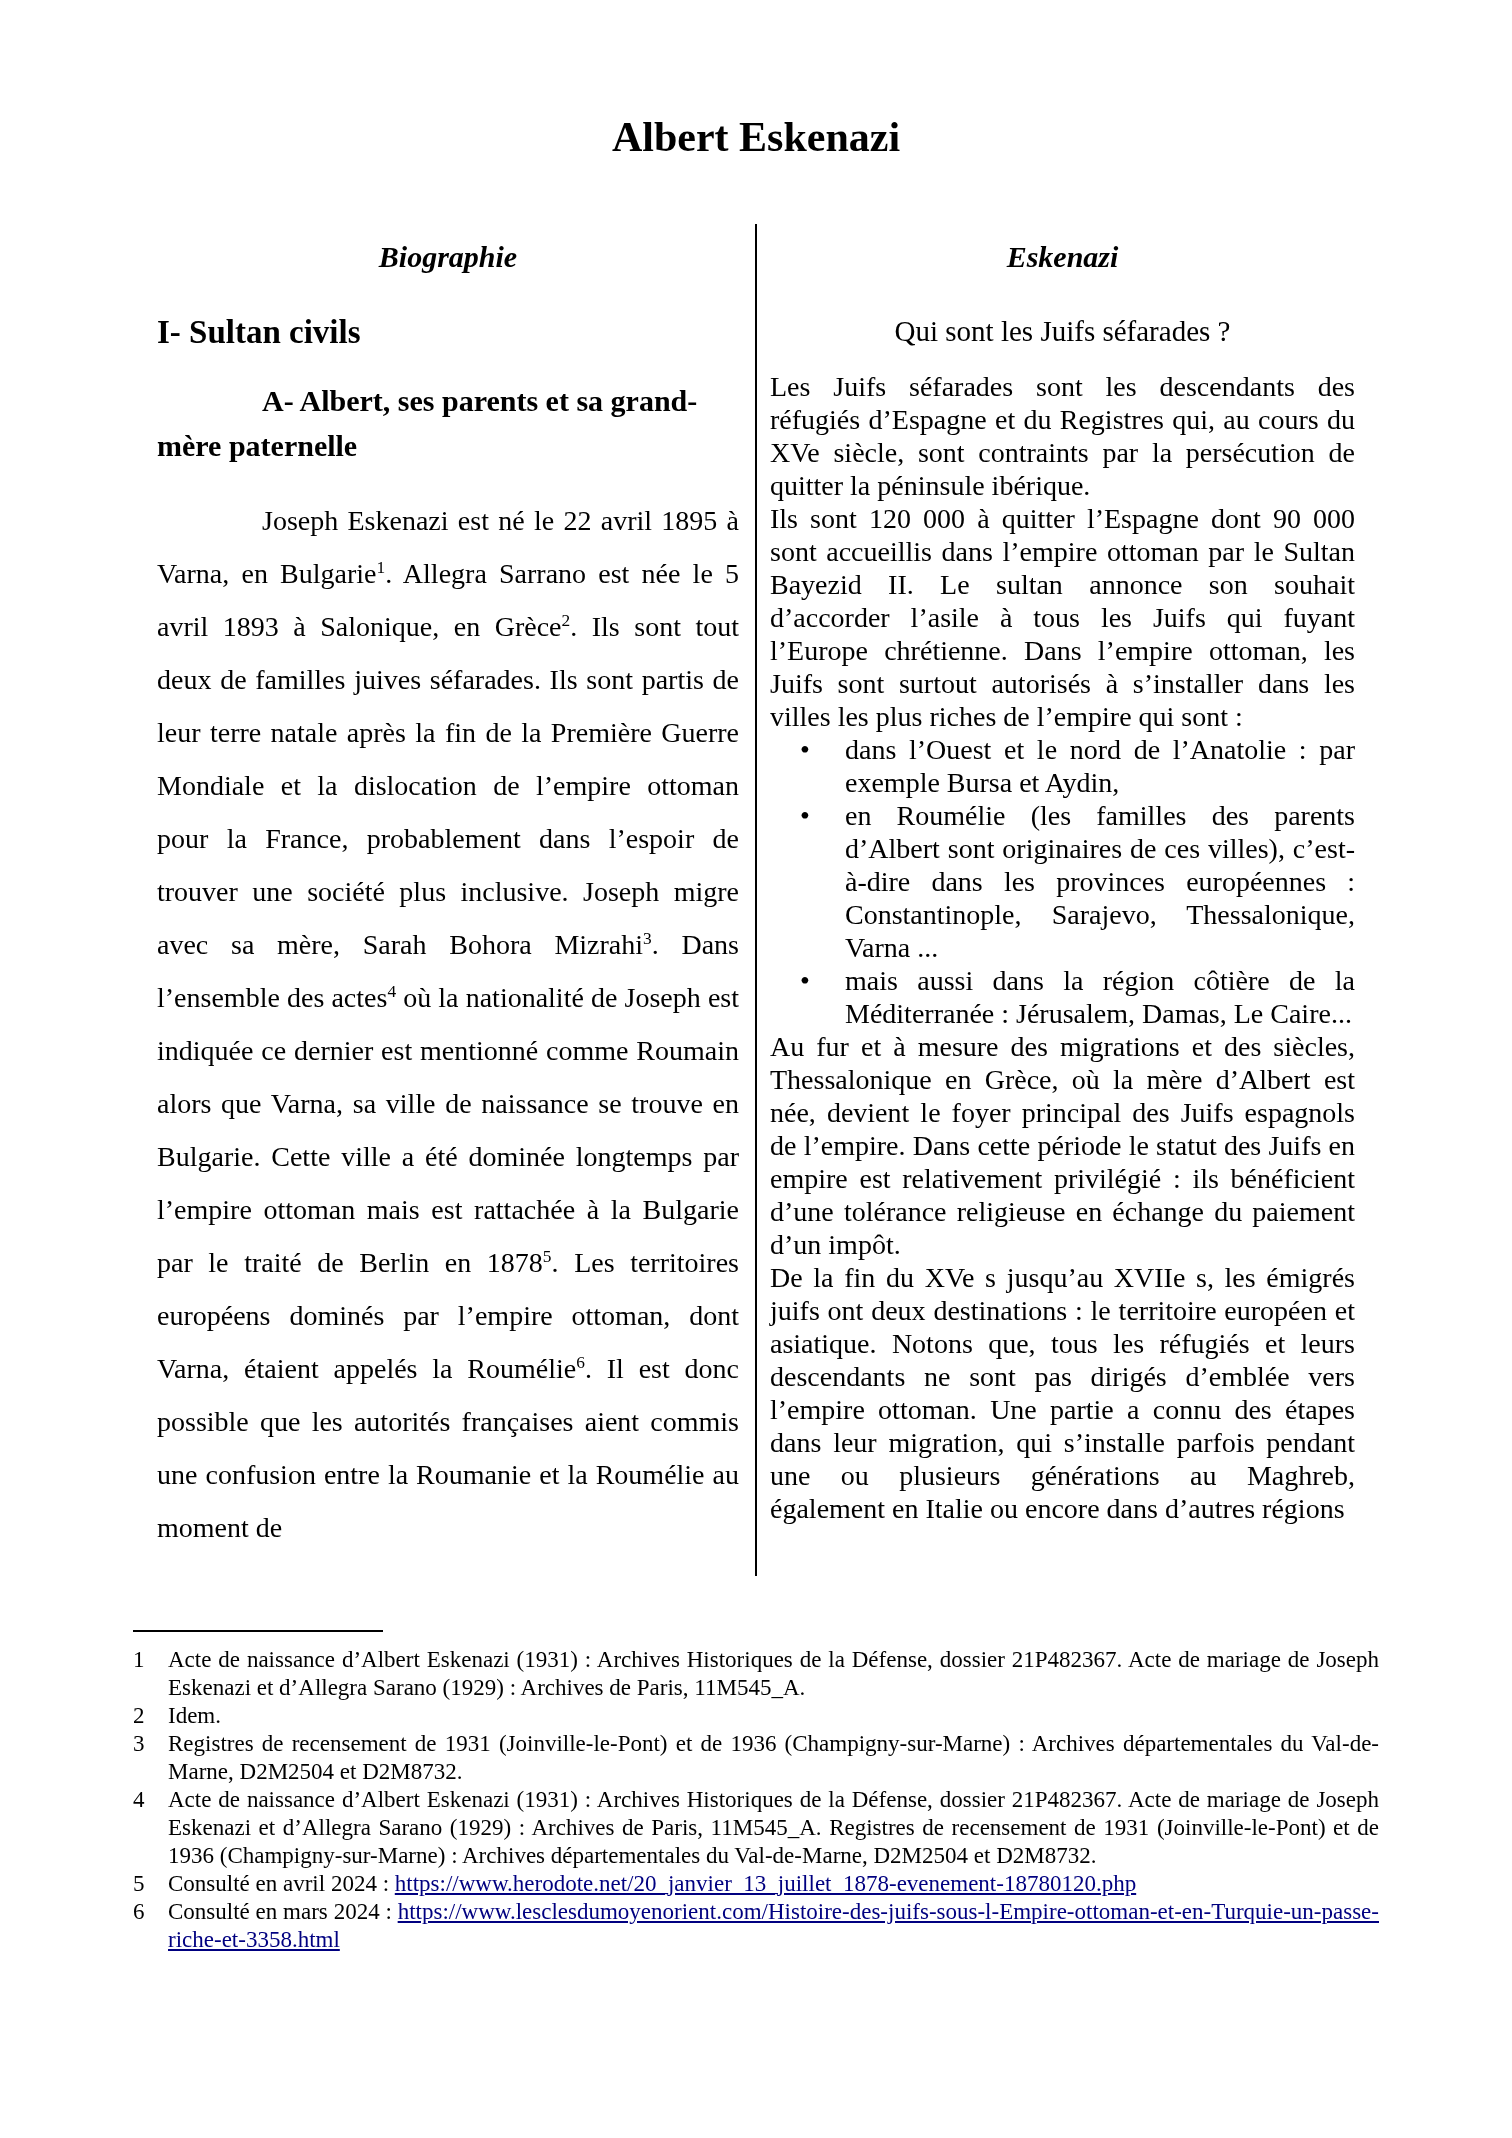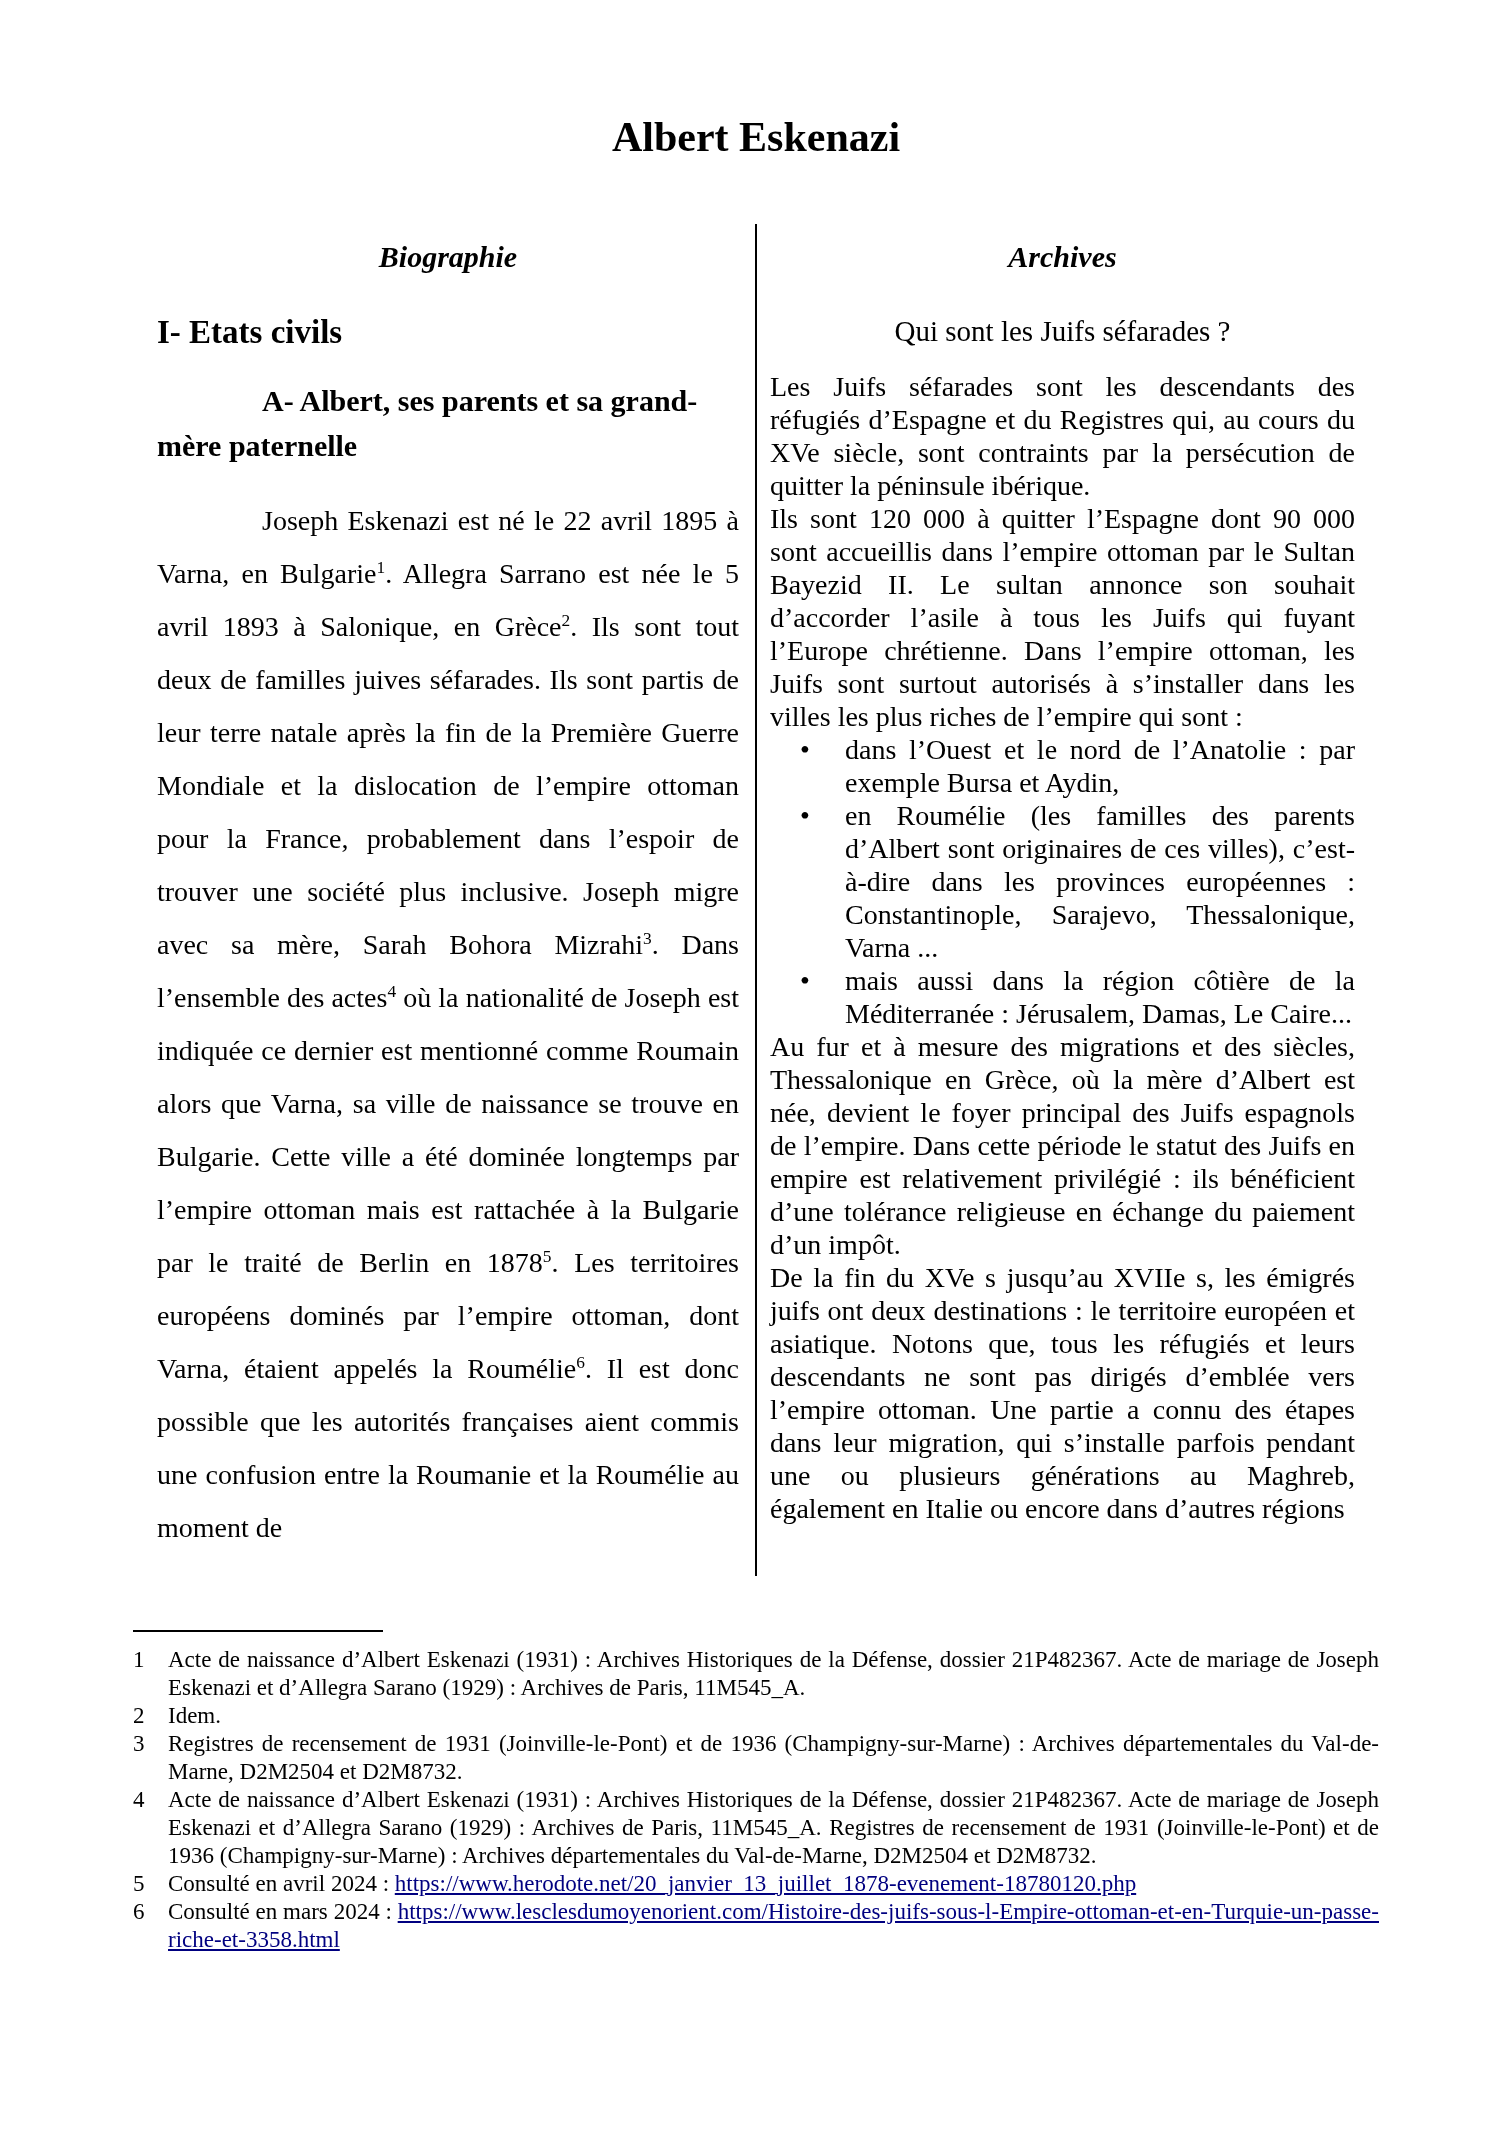--- a/index.html
+++ b/index.html
@@ -143,27 +143,27 @@
 <body>
 
 <div class="page">
 
   <h1 class="doc-title">Albert Eskenazi</h1>
 
   <div class="columns">
 
     <div class="col-left">
       <div class="col-heading">Biographie</div>
-      <h2 class="section-heading">I- Etats civils</h2>
+      <h2 class="section-heading">I- Sultan civils</h2>
       <h3 class="subsection-heading">A- Albert, ses parents et sa grand-mère paternelle</h3>
       <p class="bio-paragraph">Joseph Eskenazi est né le 22 avril 1895 à Varna, en Bulgarie<sup>1</sup>. Allegra Sarrano est née le 5 avril 1893 à Salonique, en Grèce<sup>2</sup>. Ils sont tout deux de familles juives séfarades. Ils sont partis de leur terre natale après la fin de la Première Guerre Mondiale et la dislocation de l’empire ottoman pour la France, probablement dans l’espoir de trouver une société plus inclusive. Joseph migre avec sa mère, Sarah Bohora Mizrahi<sup>3</sup>. Dans l’ensemble des actes<sup>4</sup> où la nationalité de Joseph est indiquée ce dernier est mentionné comme Roumain alors que Varna, sa ville de naissance se trouve en Bulgarie. Cette ville a été dominée longtemps par l’empire ottoman mais est rattachée à la Bulgarie par le traité de Berlin en 1878<sup>5</sup>. Les territoires européens dominés par l’empire ottoman, dont Varna, étaient appelés la Roumélie<sup>6</sup>. Il est donc possible que les autorités françaises aient commis une confusion entre la Roumanie et la Roumélie au moment de</p>
     </div>
 
     <div class="col-right">
-      <div class="col-heading">Archives</div>
+      <div class="col-heading">Eskenazi</div>
       <h4 class="context-heading">Qui sont les Juifs séfarades ?</h4>
       <p class="context-par first">Les Juifs séfarades sont les descendants des réfugiés d’Espagne et du Registres qui, au cours du XVe siècle, sont contraints par la persécution de quitter la péninsule ibérique.</p>
       <p class="context-par">Ils sont 120&nbsp;000 à quitter l’Espagne dont 90&nbsp;000 sont accueillis dans l’empire ottoman par le Sultan Bayezid II. Le sultan annonce son souhait d’accorder l’asile à tous les Juifs qui fuyant l’Europe chrétienne. Dans l’empire ottoman, les Juifs sont surtout autorisés à s’installer dans les villes les plus riches de l’empire qui sont&nbsp;:</p>
       <ul class="context-list">
         <li>dans l’Ouest et le nord de l’Anatolie&nbsp;: par exemple Bursa et Aydin,</li>
         <li>en Roumélie (les familles des parents d’Albert sont originaires de ces villes), c’est-à-dire dans les provinces européennes&nbsp;: Constantinople, Sarajevo, Thessalonique, Varna ...</li>
         <li>mais aussi dans la région côtière de la Méditerranée&nbsp;: Jérusalem, Damas, Le Caire...</li>
       </ul>
       <p class="context-par">Au fur et à mesure des migrations et des siècles, Thessalonique en Grèce, où la mère d’Albert est née, devient le foyer principal des Juifs espagnols de l’empire. Dans cette période le statut des Juifs en empire est relativement privilégié&nbsp;: ils bénéficient d’une tolérance religieuse en échange du paiement d’un impôt.</p>
       <p class="context-par">De la fin du XVe s jusqu’au XVIIe s, les émigrés juifs ont deux destinations&nbsp;: le territoire européen et asiatique. Notons que, tous les réfugiés et leurs descendants ne sont pas dirigés d’emblée vers l’empire ottoman. Une partie a connu des étapes dans leur migration, qui s’installe parfois pendant une ou plusieurs générations au Maghreb, également en Italie ou encore dans d’autres régions</p>

